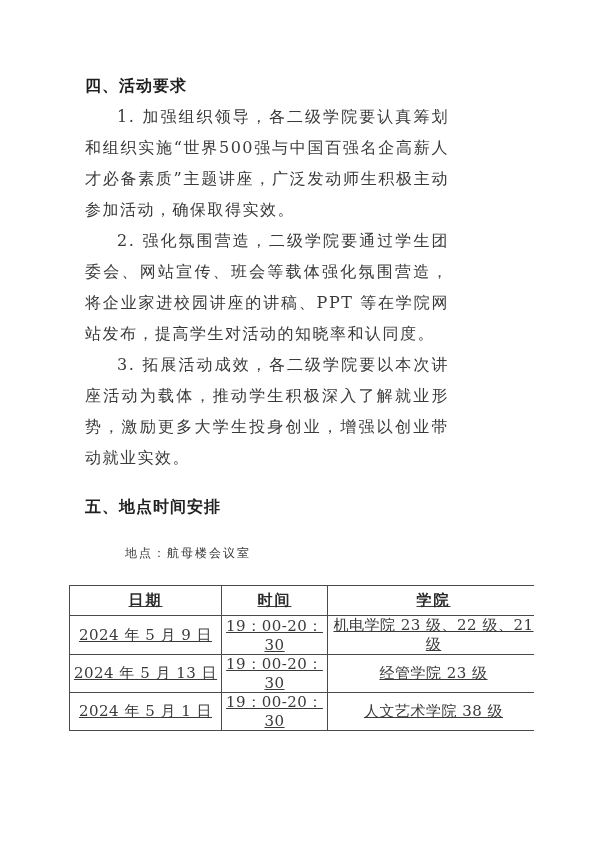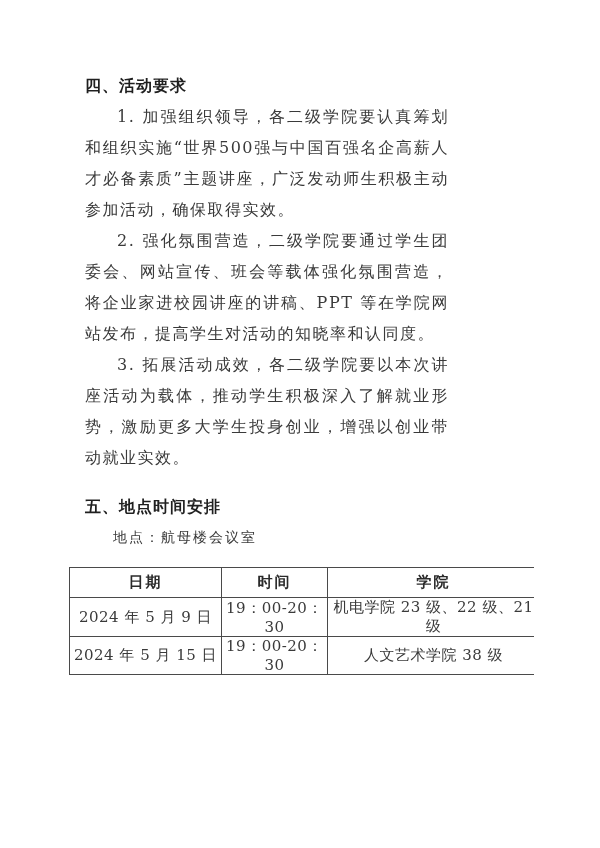--- a/index.html
+++ b/index.html
@@ -33,32 +33,33 @@
   }
   .body-para {
     margin: 0;
     font-size: 16px;
     line-height: 31px;
     text-align: justify;
     text-indent: 2em;
     letter-spacing: 1.5px;
   }
   .location-line {
-    margin: 0;
-    font-size: 14px;
+    margin: 16px;
+    font-size: 12px;
     line-height: 31px;
     text-indent: 2em;
     letter-spacing: 2px;
   }
   table.schedule {
     border-collapse: collapse;
     table-layout: fixed;
     width: 470px;
     margin-left: -16px;
     margin-top: 14px;
+    text-decoration: underline;
   }
   table.schedule th,
   table.schedule td {
     border: 1px solid #4a4a4a;
     text-align: center;
     vertical-align: middle;
     font-size: 15px;
     padding: 0;
     letter-spacing: 0.5px;
     color: #3a3a3a;
@@ -104,21 +105,26 @@
           <th>学院</th>
         </tr>
       </thead>
       <tbody>
         <tr>
           <td>2024 年 5 月 9 日</td>
           <td>19：00-20：30</td>
           <td>机电学院 23 级、22 级、21 级</td>
         </tr>
         <tr>
-          <td>2024 年 5 月 15 日</td>
+          <td>2024 年 5 月 13 日</td>
+          <td>19：00-20：30</td>
+          <td>经管学院 23 级</td>
+        </tr>
+        <tr>
+          <td>2024 年 5 月 1 日</td>
           <td>19：00-20：30</td>
           <td>人文艺术学院 38 级</td>
         </tr>
       </tbody>
     </table>
 
   </div>
 </div>
 
 </body></html>

